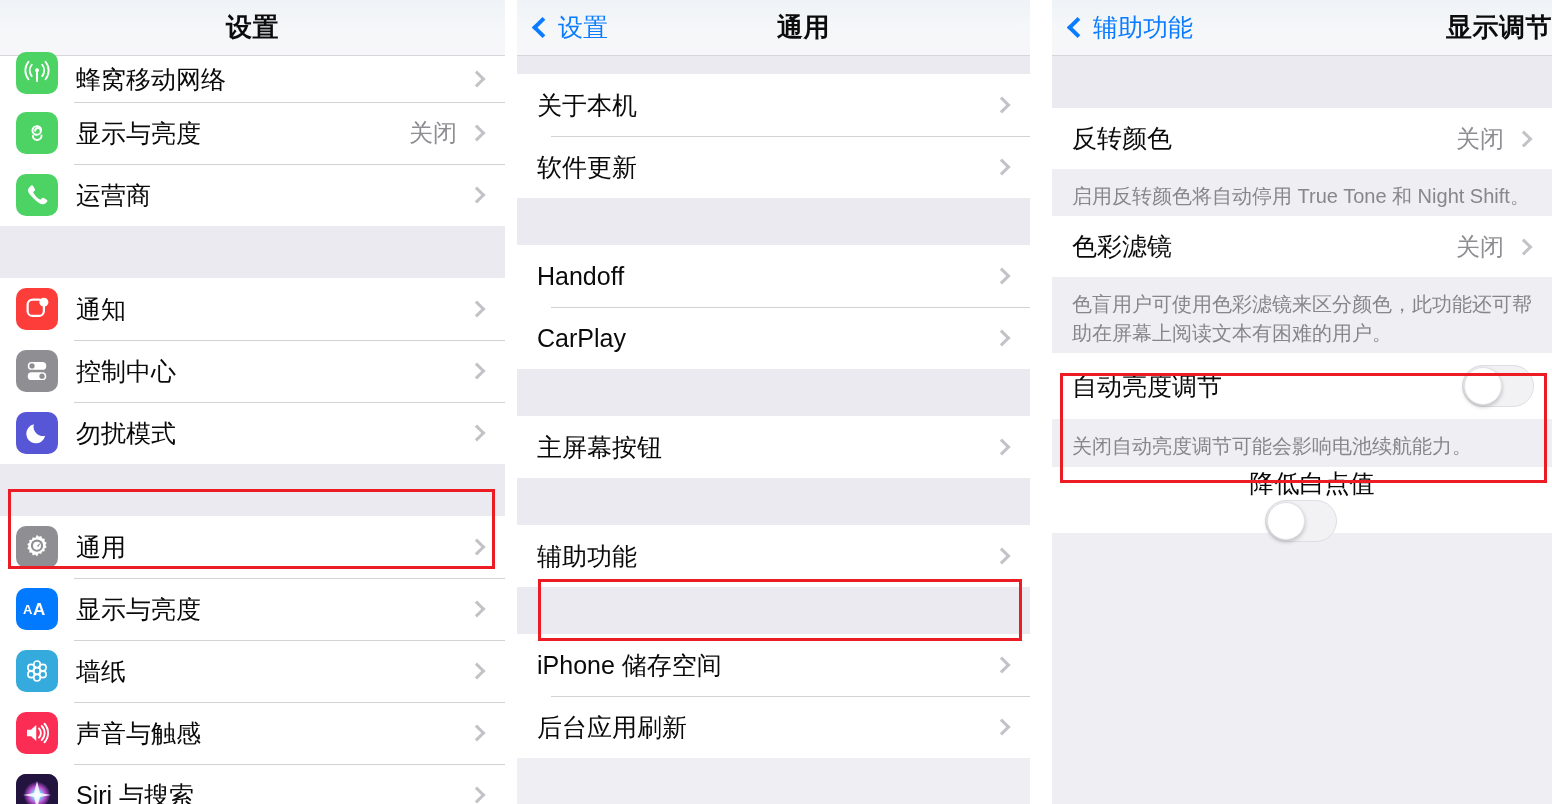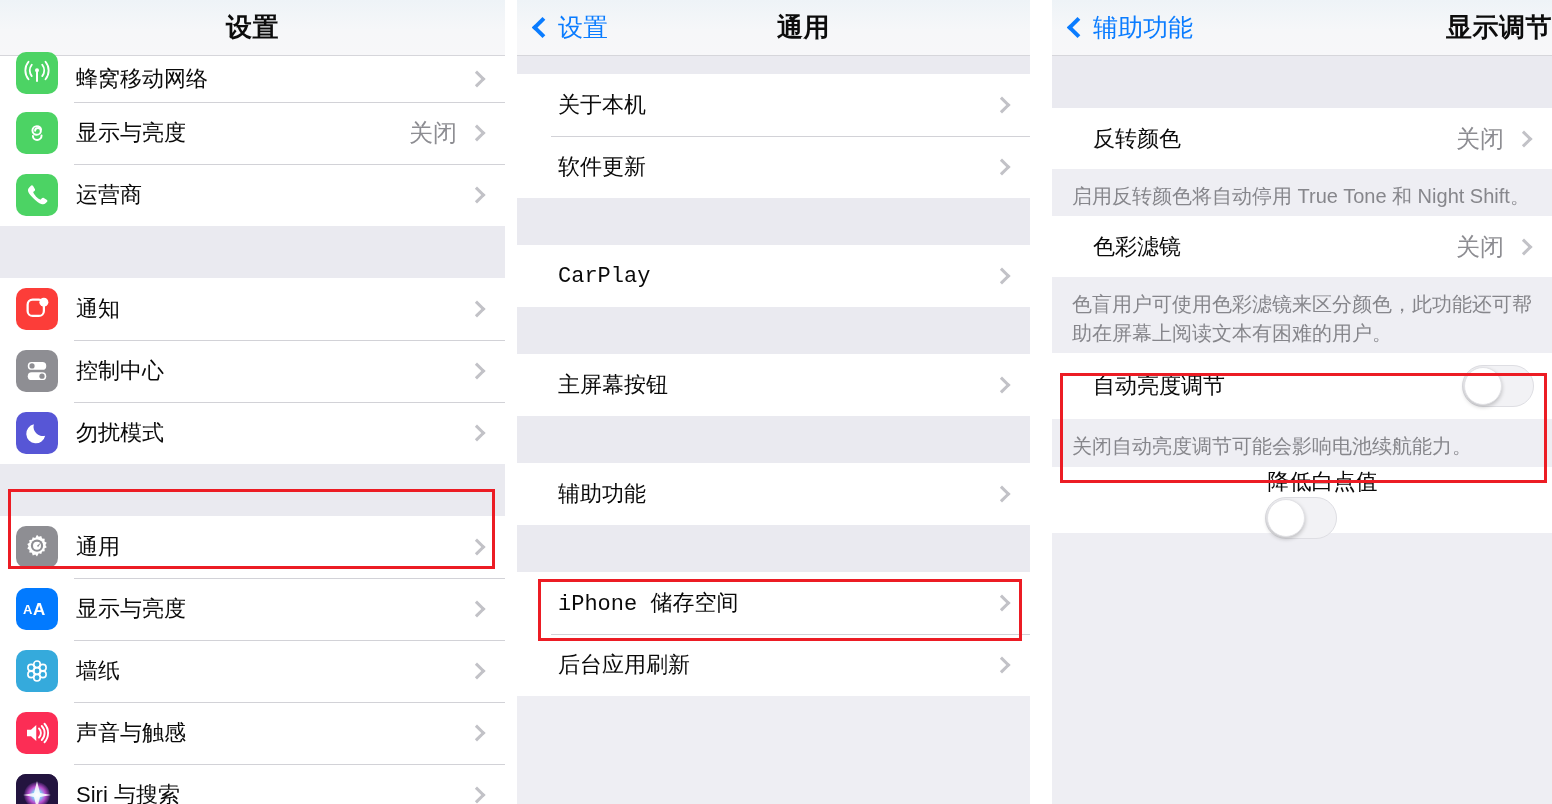--- a/index.html
+++ b/index.html
@@ -95,26 +95,26 @@
   .ico {
     width: 42px; height: 42px;
     border-radius: 10px;
     flex: 0 0 42px;
     margin-right: 18px;
     position: relative;
     display:flex; align-items:center; justify-content:center;
     overflow: hidden;
   }
   .label {
-    font-size: 22px;
+    font-size: 25px;
     color: #0a0a0a;
     flex: 1 1 auto;
     white-space: nowrap;
   }
-  .label.noindent { margin-left: 25px; font-family: Liberation Mono, monospace; }
+  .label.noindent { margin-left: 4px; }
   .value {
     font-size: 24px;
     color: #8d8d92;
     margin-right: 14px;
   }
   .chev {
     width: 12px; height: 12px;
     border-top: 3px solid #c2c2c7;
     border-right: 3px solid #c2c2c7;
     transform: rotate(45deg);
@@ -357,20 +357,24 @@
         <div class="row noicon">
           <div class="label noindent">软件更新</div>
           <div class="chev"></div>
         </div>
       </div>
 
       <div class="spacer" style="height:47px;"></div>
 
       <div class="group">
         <div class="row noicon">
+          <div class="label noindent">Handoff</div>
+          <div class="chev"></div>
+        </div>
+        <div class="row noicon">
           <div class="label noindent">CarPlay</div>
           <div class="chev"></div>
         </div>
       </div>
 
       <div class="spacer" style="height:47px;"></div>
 
       <div class="group">
         <div class="row noicon">
           <div class="label noindent">主屏幕按钮</div>

